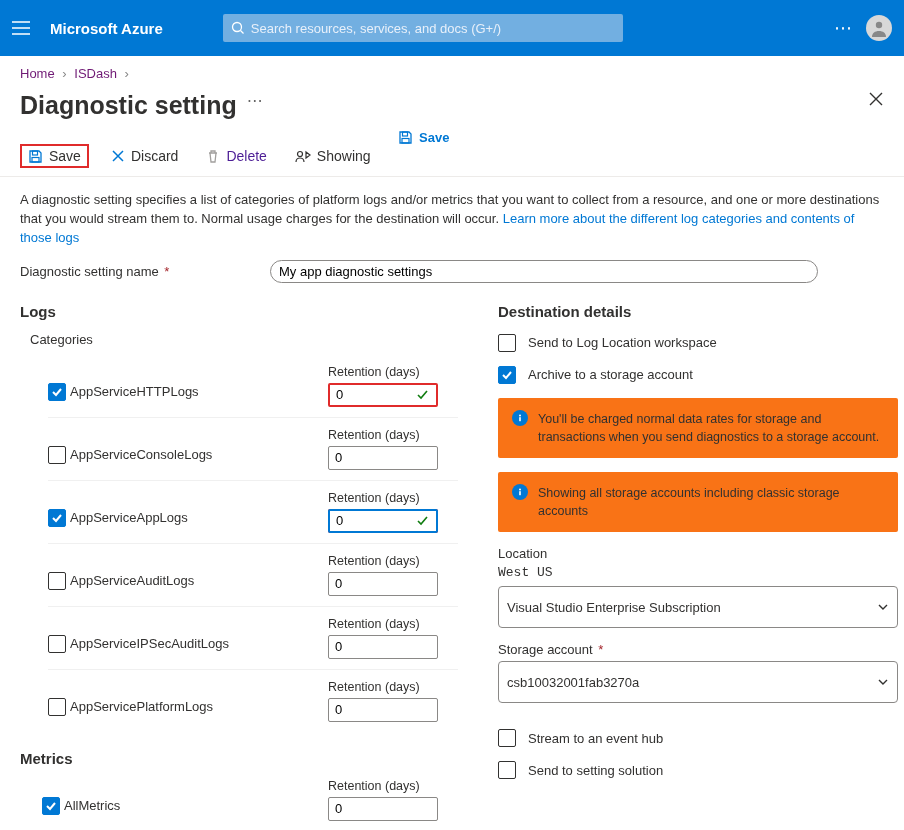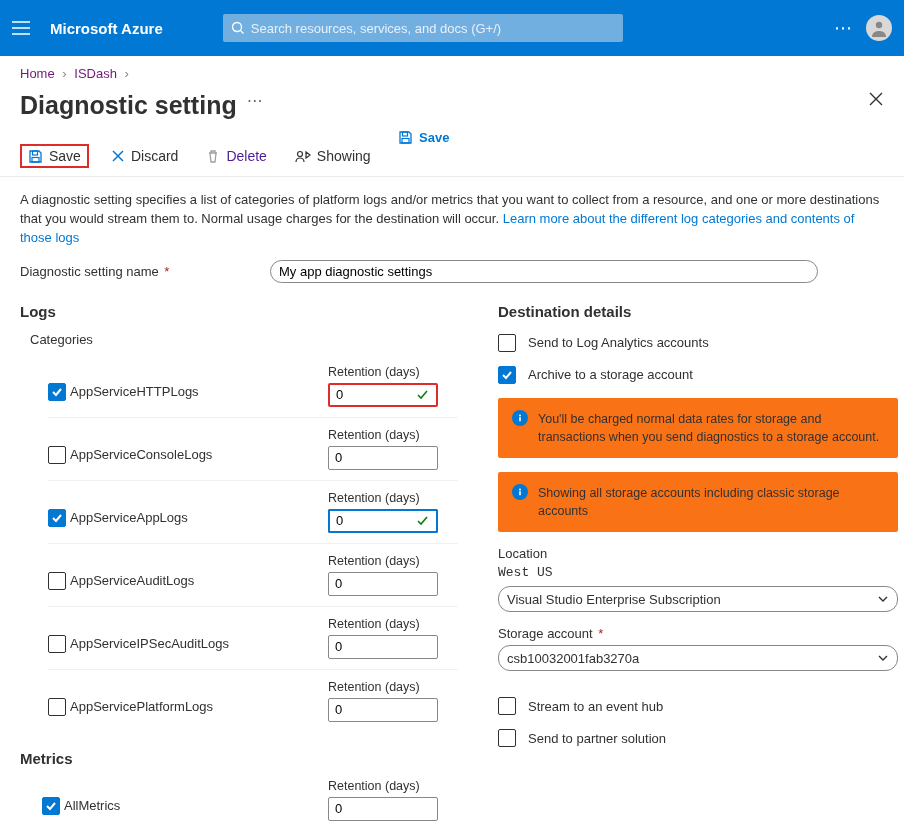--- a/index.html
+++ b/index.html
@@ -63,21 +63,21 @@
     .cb.checked { background: #0078d4; border-color: #0078d4; }
     
     .info-box { background: #f97316; padding: 12px 14px; display:flex; gap:10px; font-size: 12.5px; line-height:1.45; border-radius: 2px; margin-top:14px;}
     .info-icon { width:16px; height:16px; flex:0 0 16px; border-radius:50%; background:#0078d4; display:flex; align-items:center; justify-content:center;}
     
     .dest-row { display:flex; align-items:center; gap:12px; margin: 14px 0; }
     .dest-row .cb { margin-left:0;}
     
     .field-label { font-size: 13px; margin: 14px 0 4px; }
     .field-value { font-size: 13px; color:#323130; margin-bottom:6px;font-family:Liberation Mono, monospace; }
-    .select-box { width: 400px; height: 26px; border: 1px solid #8a8886; padding: 0 8px; font-size: 13px; border-radius: 12px; display:flex; align-items:center; cursor:pointer;}
+    .select-box { width: 400px; height: 42px; border: 1px solid #8a8886; padding: 0 8px; font-size: 13px; border-radius: 4px; display:flex; align-items:center; cursor:pointer;}
     .select-box .chev { margin-left:auto; }
     
     .metrics-row { display:flex; align-items:flex-start; margin: 10px 0 10px 22px;}
     
     svg { display:block; }
   </style>
 </head>
 <body>
 
 <div class="top-bar">
@@ -313,21 +313,21 @@
         
         
       </div>
     </div>
 
     <div class="col col-right">
       <div class="section-h">Destination details</div>
 
       <div class="dest-row">
         <span class="cb"></span>
-        <span>Send to Log Analytics accounts</span>
+        <span>Send to Log Location workspace</span>
       </div>
 
       <div class="dest-row">
         <span class="cb checked">
           <svg width="12" height="12">
               <path d="M2 6l3 3 5-6" stroke="#fff" stroke-width="2" fill="none"></path>
             </svg>
         </span>
         <span>Archive to a storage account</span>
       </div>
@@ -376,17 +376,17 @@
         </span>
       </div>
 
       <div class="dest-row" style="margin-top:26px;">
         <span class="cb"></span>
         <span>Stream to an event hub</span>
       </div>
 
       <div class="dest-row">
         <span class="cb"></span>
-        <span>Send to partner solution</span>
+        <span>Send to setting solution</span>
       </div>
     </div>
   </div>
 </div>
 
 </body></html>

